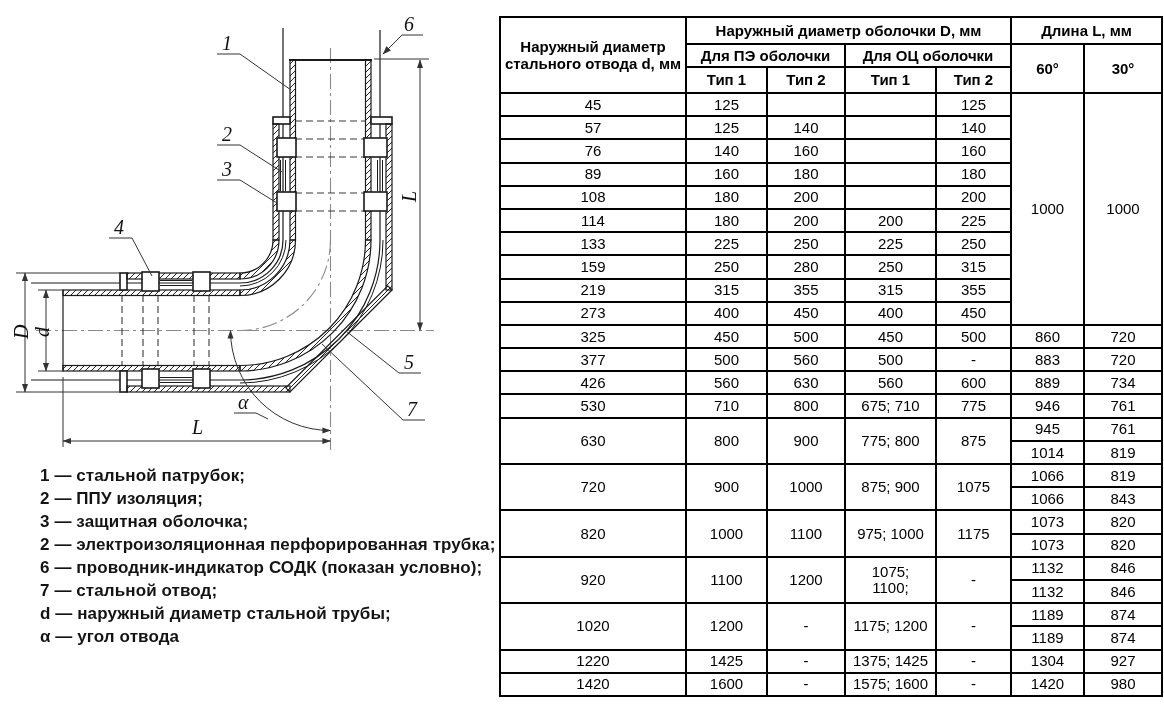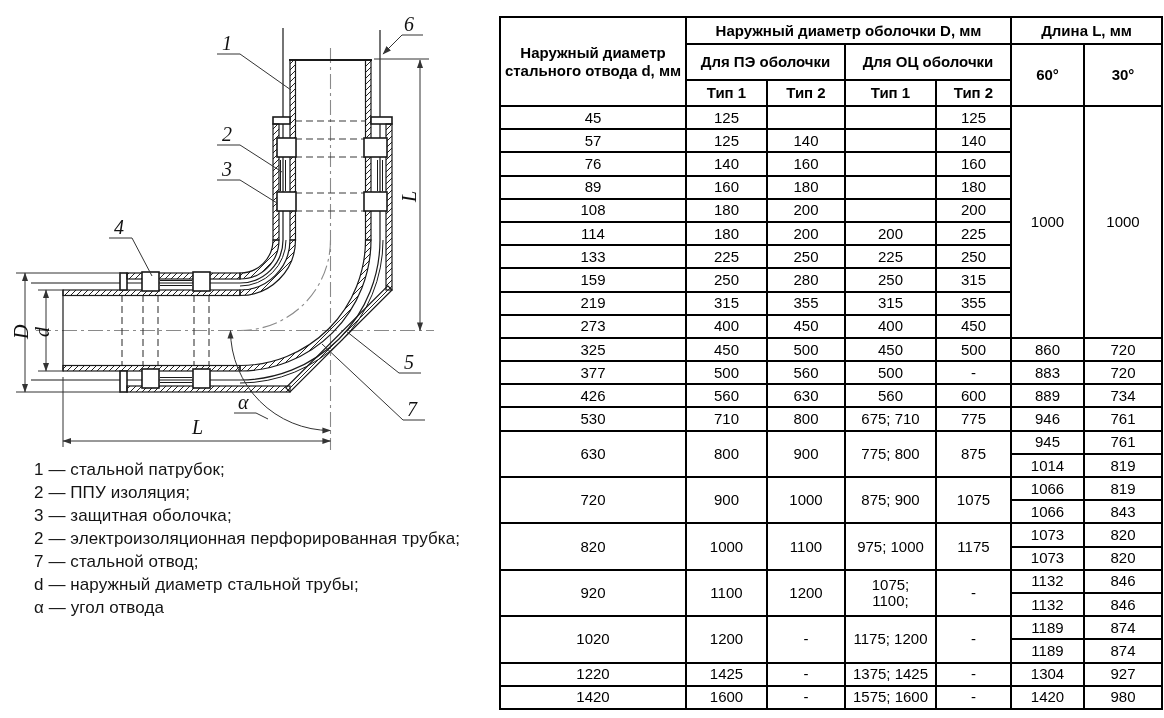--- a/index.html
+++ b/index.html
@@ -4,31 +4,31 @@
 <style>
   html,body{margin:0;padding:0;background:#fff;}
   body{width:1164px;height:718px;position:relative;overflow:hidden;
        font-family:"Liberation Sans",sans-serif;color:#000;}
 
   
   #drawing-panel{position:absolute;left:0;top:0;width:497px;height:452px;}
   #drawing-panel svg{display:block;}
 
   
-  #legend{position:absolute;left:28px;top:452px;margin:6px;padding:0;list-style:none;
-          font-size:17px;line-height:23px;color:#141414;letter-spacing:.1px;}
+  #legend{position:absolute;left:28px;top:452px;margin:12px;padding:0;list-style:none;
+          font-size:17px;line-height:23px;color:#141414;letter-spacing:.1px;font-weight:bold;}
 
   
   #spec-table{position:absolute;left:499px;top:16px;border-collapse:collapse;
               table-layout:fixed;font-size:15px;color:#000;}
   #spec-table td,#spec-table th{border:2px solid #000;text-align:center;
               vertical-align:middle;padding:0 2px;white-space:pre-line;overflow:hidden;}
   #spec-table th{font-weight:bold;font-size:15px;line-height:1.15;}
   #spec-table tbody td{height:21.2px;line-height:1.05;}
-  .hr1{height:27px}.hr2{height:36px}.hr3{height:26px}
+  .hr1{height:27px}.hr2{height:23px}.hr3{height:26px}
 
   
   .s2{stroke:#1a1a1a;stroke-width:2;fill:none}
   .s1{stroke:#1a1a1a;stroke-width:1.2;fill:none}
   .tube{stroke:#1a1a1a;stroke-width:1;fill:none}
   .dash{stroke:#3a3a3a;stroke-width:1.1;fill:none;stroke-dasharray:7 4}
   .cl{stroke:#8a8a8a;stroke-width:1.1;fill:none;stroke-dasharray:15 4 3 4}
   .hat{fill:url(#hatch);stroke:#1a1a1a;stroke-width:1.2}
   .box{fill:#fff;stroke:#1a1a1a;stroke-width:1.6}
   .dim{stroke:#333;stroke-width:1;fill:none}
@@ -150,20 +150,21 @@
     <text class="lbl" x="407" y="416">7</text>
   </g>
 </svg>
 </div>
 
 <ul id="legend">
   <li>1 — стальной патрубок;</li>
   <li>2 — ППУ изоляция;</li>
   <li>3 — защитная оболочка;</li>
   <li>2 — электроизоляционная перфорированная трубка;</li>
+  <li>6 — проводник-индикатор СОДК (показан условно);</li>
   <li>7 — стальной отвод;</li>
   <li>d — наружный диаметр стальной трубы;</li>
   <li>α — угол отвода</li>
 </ul>
 
 <table id="spec-table">
   <colgroup>
     <col style="width:186px">
       <col style="width:81px">
       <col style="width:78px">

